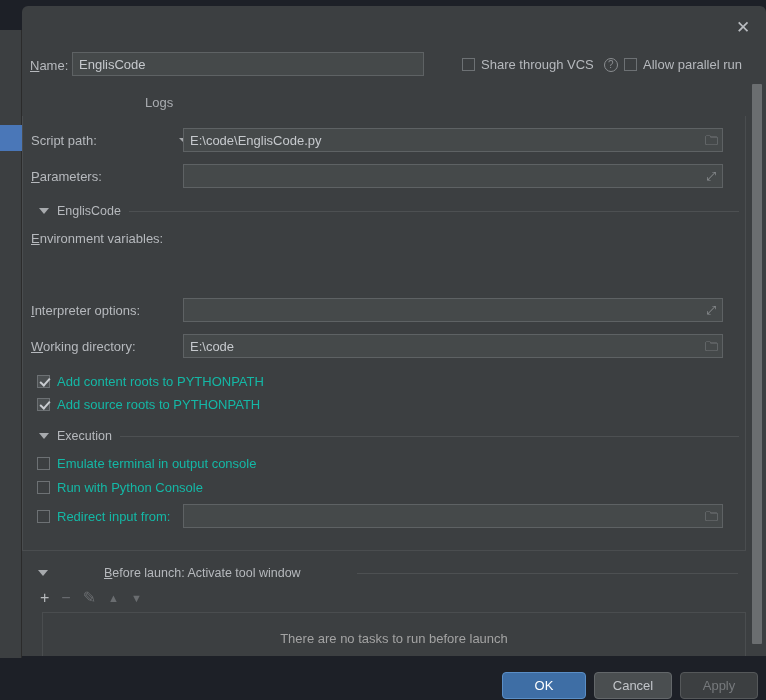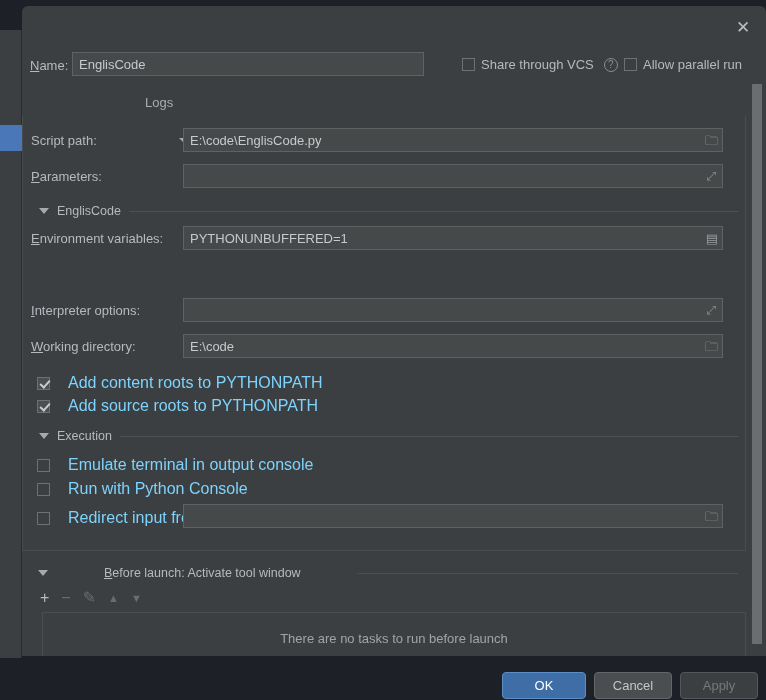--- a/index.html
+++ b/index.html
@@ -196,22 +196,22 @@
   }
   .sec-title {
     margin-left: 8px; color: #b6b9bd; font-size: 12.5px; white-space: nowrap;
   }
   .sec-line {
     flex: 1; height: 1px; background: #4d5052; margin-left: 8px; margin-right: 8px;
   }
 
   .cb-row {
     position: absolute; left: 14px;
-    display: flex; align-items: center; gap: 18px;
-    color: #7dd3fc; font-size: 16px; cursor: pointer;
+    display: flex; align-items: center; gap: 7px;
+    color: #14b8a6; font-size: 13px; cursor: pointer;
   }
 
   
   .interp-dot {
     width: 11px; height: 11px; border-radius: 50%;
     border: 2px solid #4fa24f; margin-right: 6px; flex: 0 0 auto;
   }
   .interp-main { color: #c6c9cd; }
   .interp-path { color: #7e8184; margin-left: 6px; font-size: 12px; }
 
@@ -340,24 +340,20 @@
       </div>
 
       <div class="section" style="top:86px">
         <span class="sec-tri"></span>
         <span class="sec-title">EnglisCode</span>
         <span class="sec-line"></span>
       </div>
 
       <div class="row" style="top:110px">
         <div class="row-lbl"><u>E</u>nvironment variables:</div>
-        <div class="field" style="left:160px; width:540px;">
-          <span>PYTHONUNBUFFERED=1</span>
-          <span class="field-icon">▤</span>
-        </div>
       </div>
 
 
       <div class="row" style="top:182px">
         <div class="row-lbl"><u>I</u>nterpreter options:</div>
         <div class="field empty" style="left:160px; width:540px;">
           <span></span>
           <span class="expand-icon">⤢</span>
         </div>
       </div>

